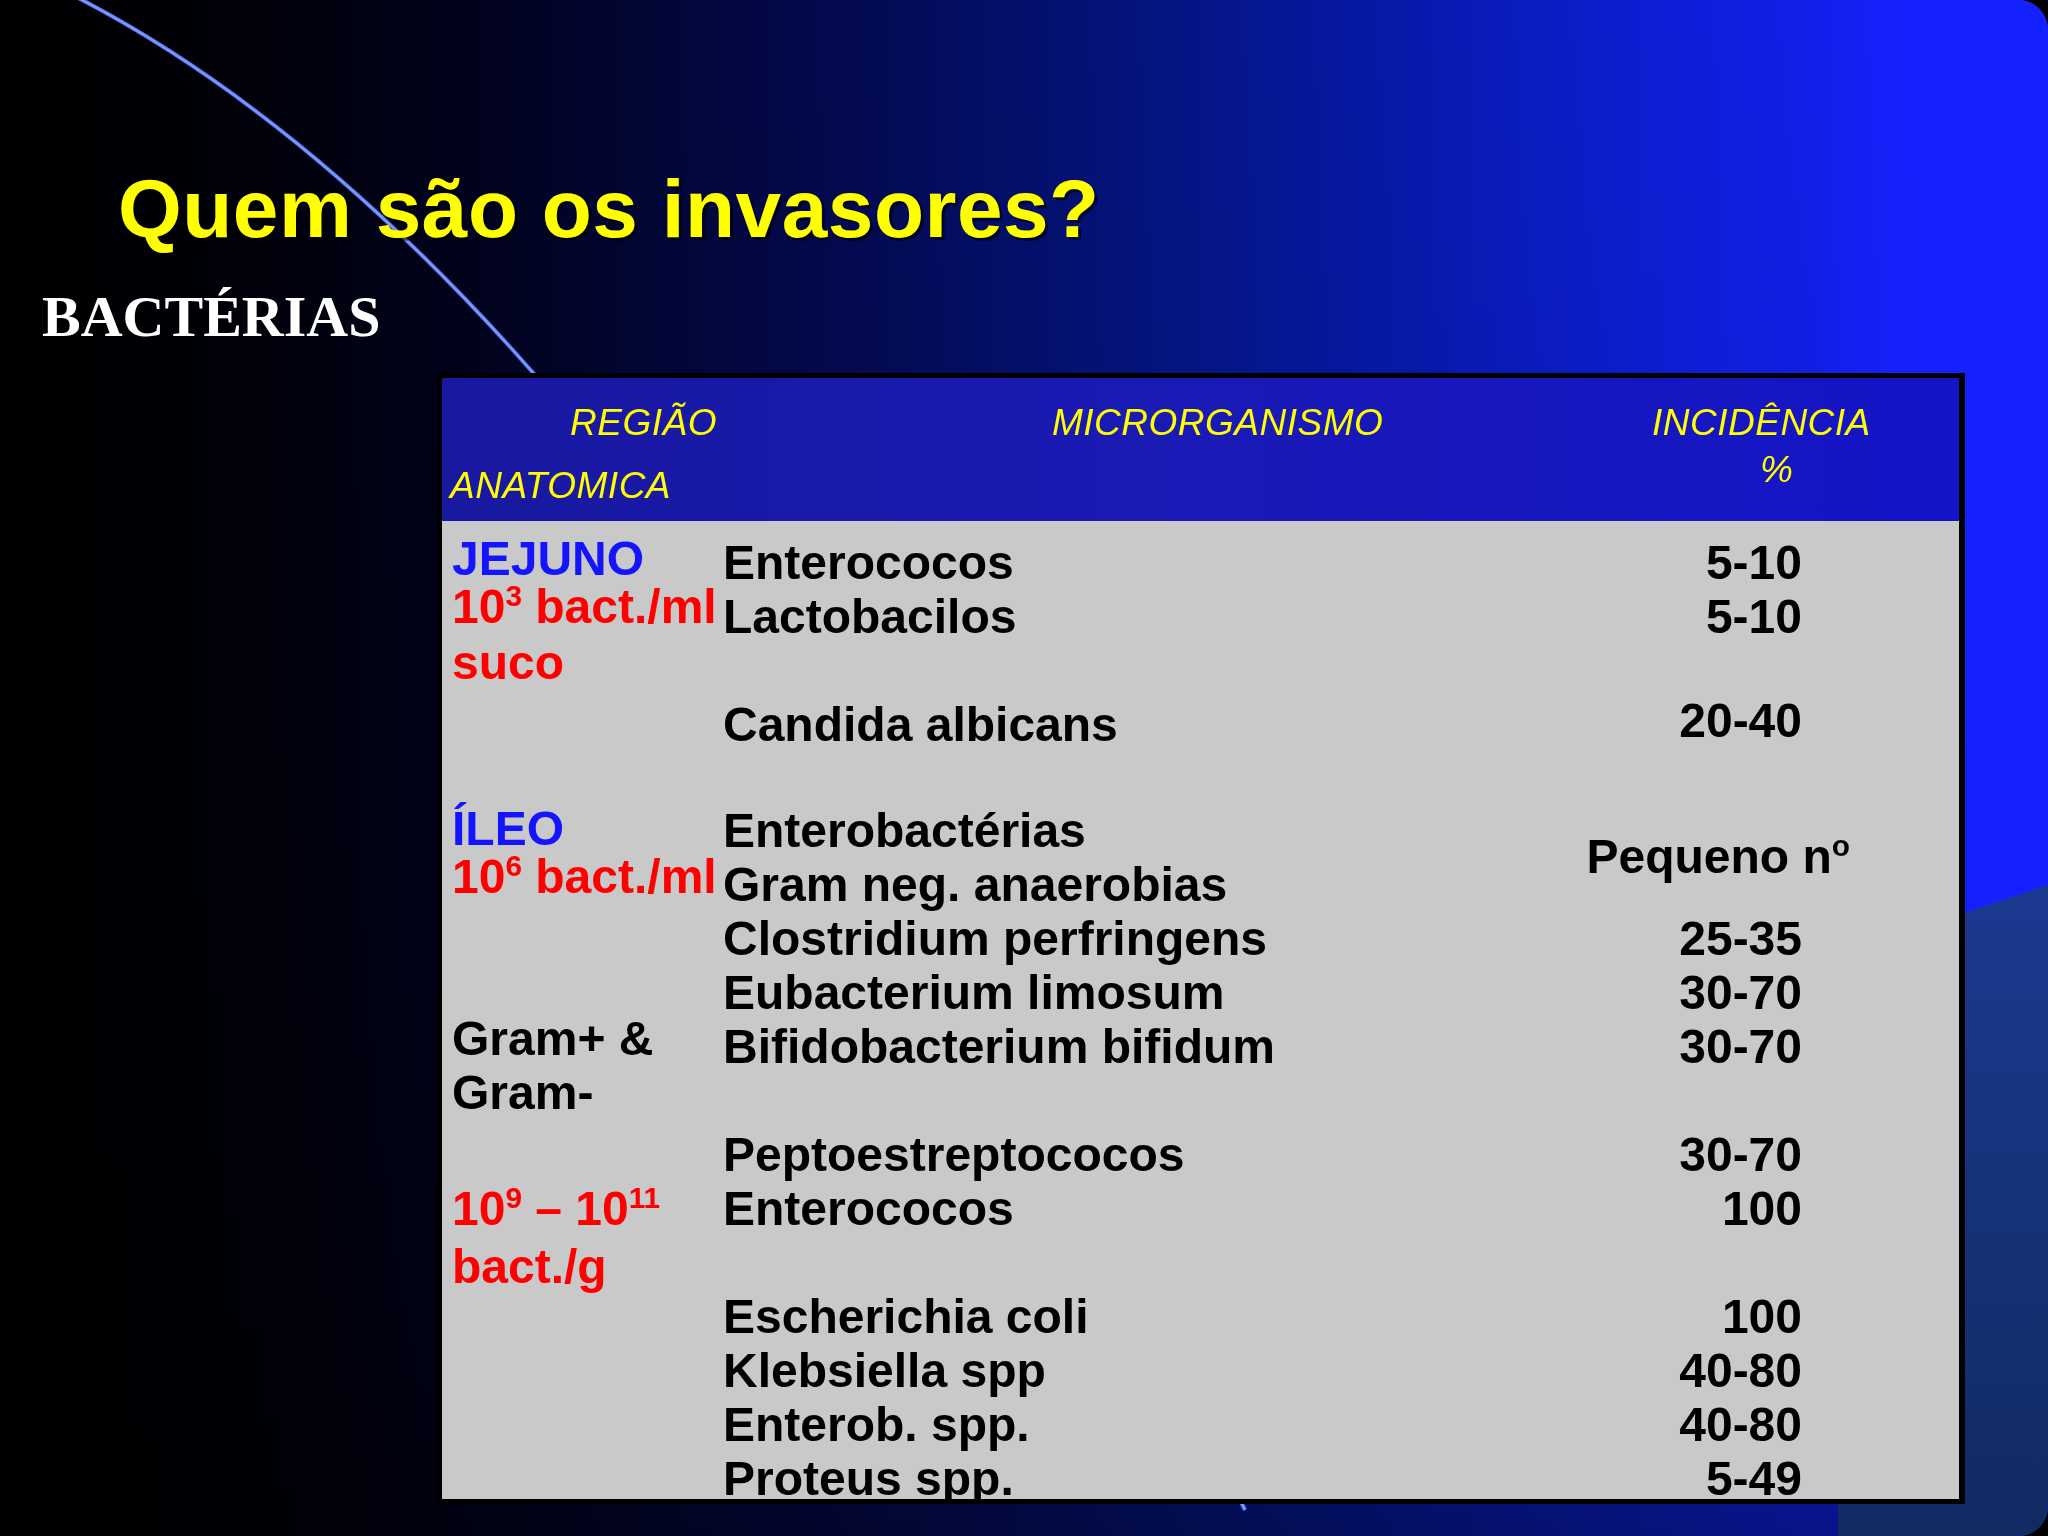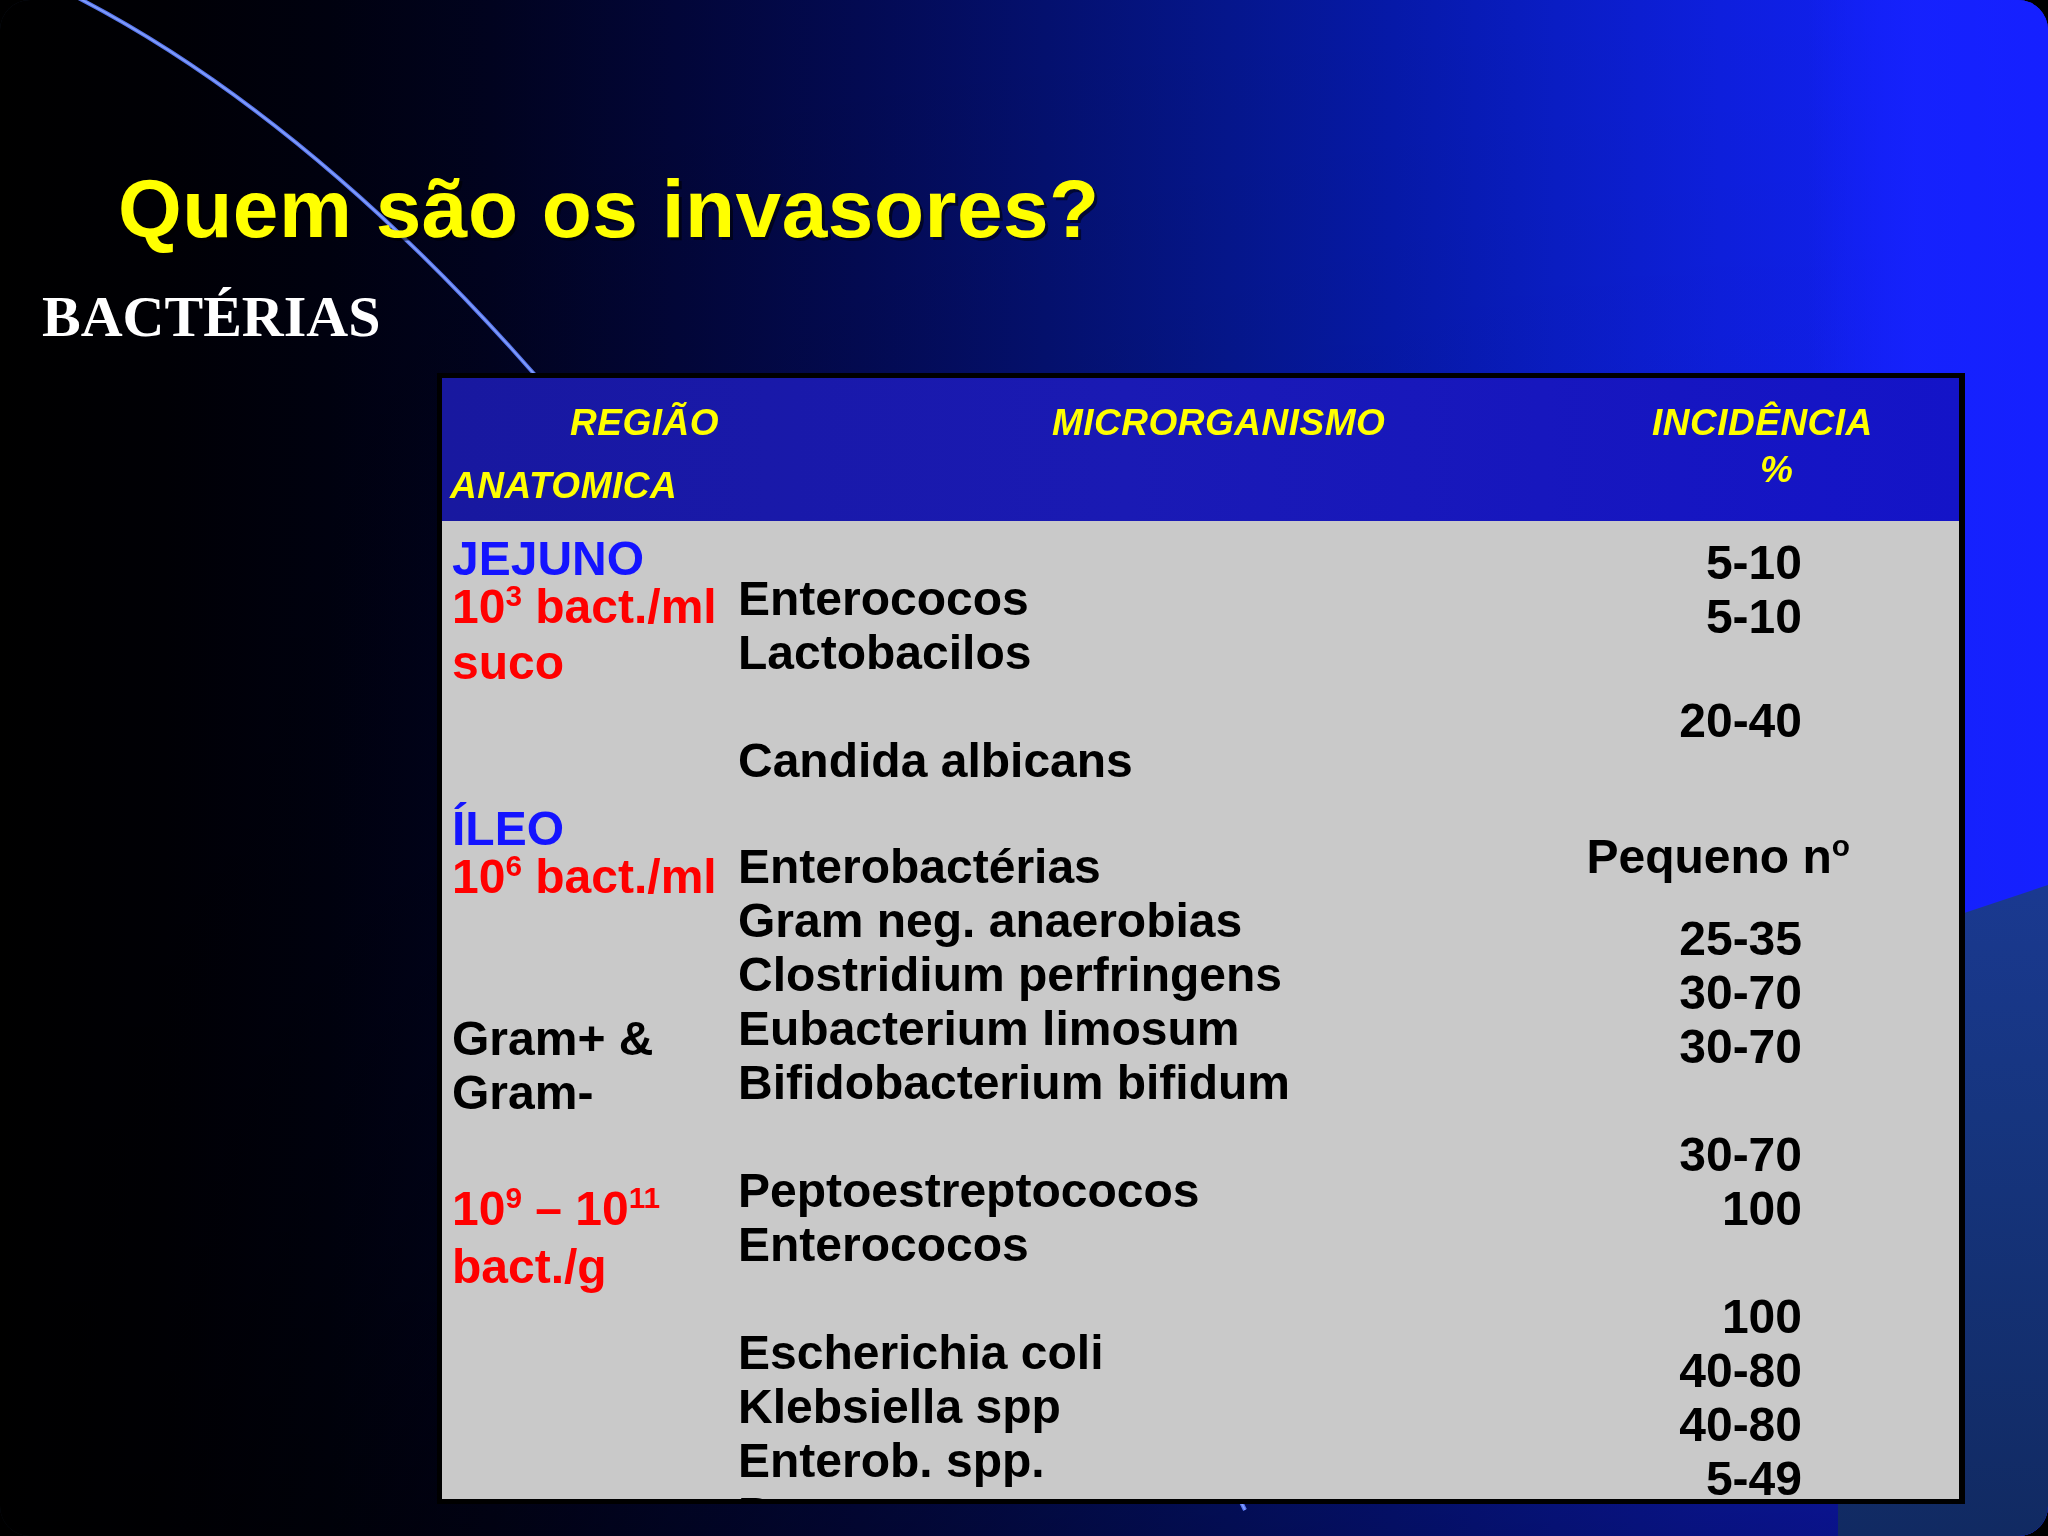--- a/index.html
+++ b/index.html
@@ -117,21 +117,21 @@
     position: absolute;
     left: 0; top: 0;
     width: 100%;
     height: 143px;
     background: linear-gradient(to right, #18189f 0%, #1a1ab4 45%, #1414c8 100%);
   }
   .th {
     position: absolute;
     color: #ffff00;
     font-size: 37px;
-    font-weight: bold;
+    font-weight: normal;
     font-style: italic;
     white-space: nowrap;
     letter-spacing: 0.5px;
     line-height: 1;
   }
   .th-regiao     { left: 128px; top: 26px; }
   .th-anatomica  { left: 8px;   top: 73px; margin-top: 16px; }
   .th-micro      { left: 610px; top: 26px; }
   .th-incid      { left: 1210px; top: 26px; }
   .th-pct        { left: 1318px; top: 73px; }
@@ -147,21 +147,21 @@
 
   .cell {
     position: absolute;
     font-size: 48px;
     font-weight: bold;
     white-space: nowrap;
     line-height: 1;
     color: #000000;
   }
   .col-region { left: 10px; }
-  .col-micro  { left: 296px; margin-top: 36px; }
+  .col-micro  { left: 281px; }
   .col-inc    { width: 1470px; left: 0; text-align: right; padding-right: 110px; box-sizing: border-box; }
 
   .c-blue { color: #1414ff; }
   .c-red  { color: #ff0000; }
 
   sup { font-size: 0.62em; vertical-align: super; line-height: 0; }
 </style>
 </head>
 <body>
 

